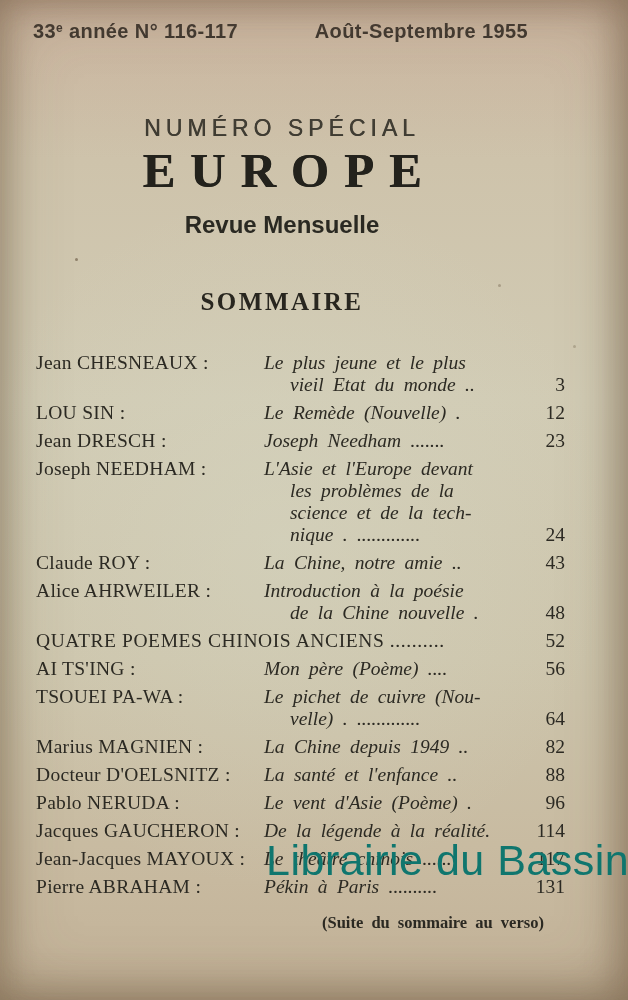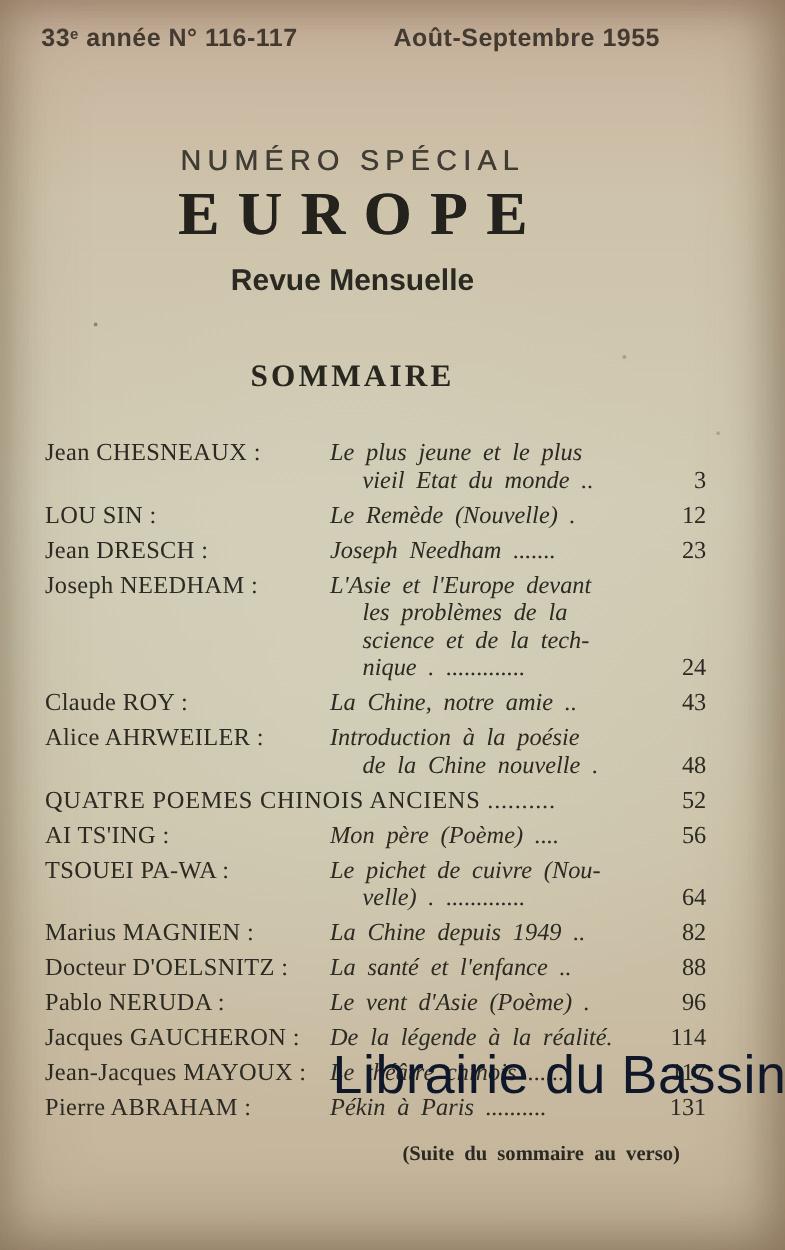--- a/index.html
+++ b/index.html
@@ -179,21 +179,21 @@
         <div class="toc-author">Pierre ABRAHAM :</div>
         <div class="toc-title">
           <div class="">Pékin à Paris ..........</div>
         </div>
         <div class="toc-page">131</div>
       </div>
     </div>
 
   <div class="footer-note">(Suite du sommaire au verso)</div>
 
-  <div class="watermark" style="color: #0f172a;">Librairie du Bassin</div>
+  <div class="watermark" style="color: #0f766e;">Librairie du Bassin</div>
 
   <div class="speck" style="left:75px;top:258px;"></div>
   <div class="speck" style="left:498px;top:284px;opacity:.6;"></div>
   <div class="speck" style="left:573px;top:345px;opacity:.5;"></div>
 
   <div class="tint-top"></div>
   <div class="vignette"></div>
 </div>
 
 </body></html>

